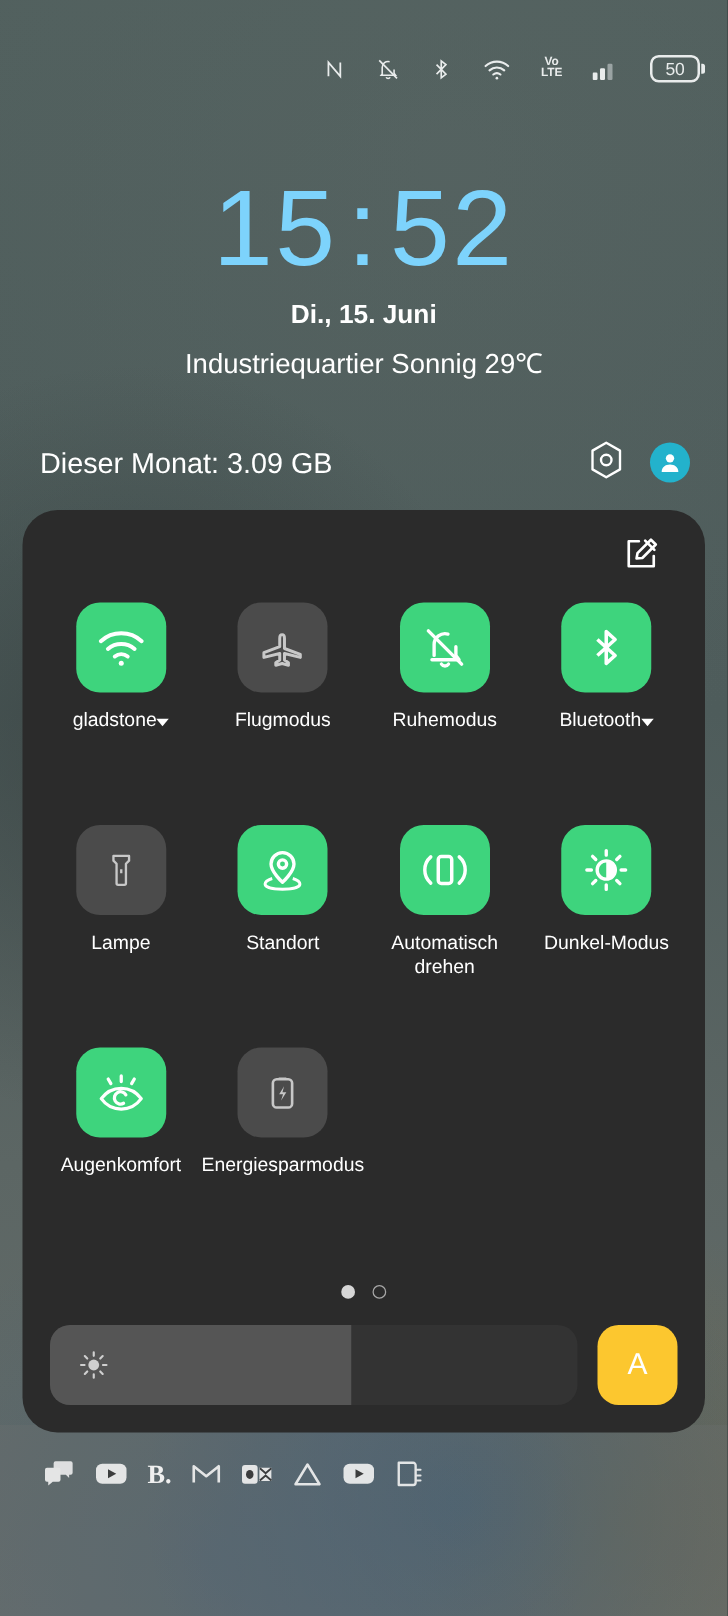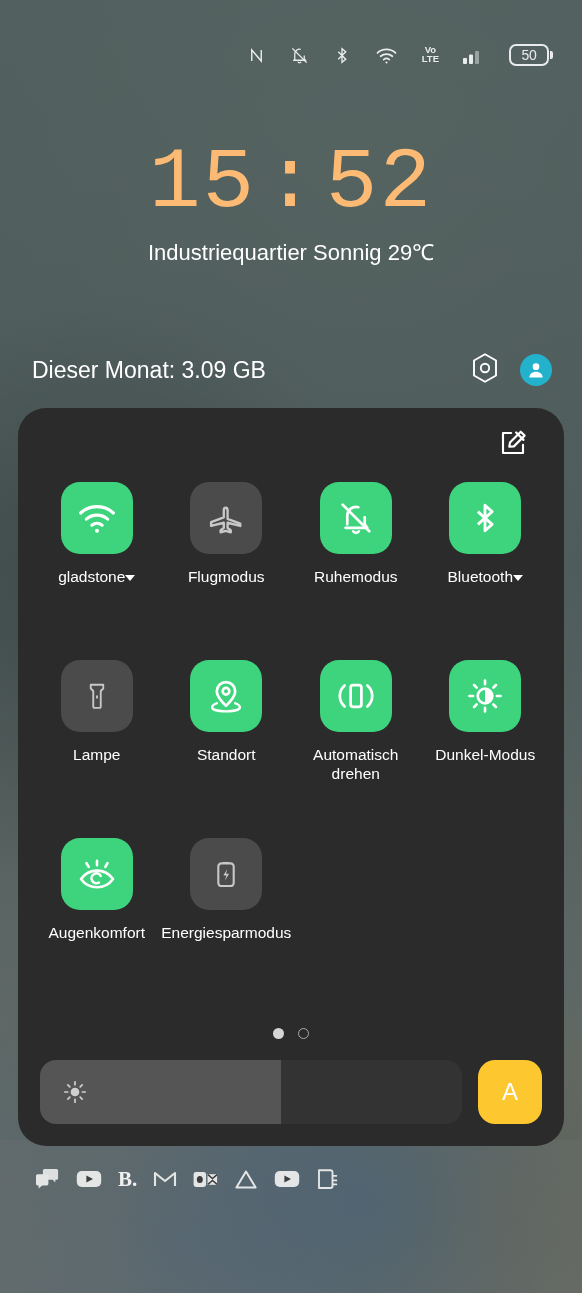--- a/index.html
+++ b/index.html
@@ -26,21 +26,21 @@
       linear-gradient(180deg, #51605e 0%, #4e5c5b 44%, #5c6664 72%, #646c6a 100%);
   }
   .wallpaper::after {
     content: "";
     position: absolute; left: 0; right: 0; top: 1140px; bottom: 0;
     background: rgba(108,114,112,0.30);
   }
 
   
   .statusbar {
-    position: absolute; top: 0; left: 0; right: 11px;
+    position: absolute; top: 0; left: 0; right: 0;
     height: 110px;
     display: flex; align-items: center; justify-content: flex-end;
     gap: 24px;
     padding-right: 18px;
     margin-left: 28px;
   }
   .sb-icon { display: flex; align-items: center; justify-content: center; }
   .battery {
     display: flex; align-items: center;
   }
@@ -54,23 +54,23 @@
     width: 3px; height: 8px; background: #e9ecec;
     border-radius: 0 2px 2px 0; margin-left: 1px;
   }
 
   
   .clockwrap {
     position: absolute; top: 140px; left: 0; right: 0;
     text-align: center;
   }
   .clock {
-    font-size: 86px; font-weight: 300; color: #fdba74;
+    font-size: 86px; font-weight: 300; color: #7dd3fc;
     letter-spacing: 2px; line-height: 1.0;
-    font-family: Liberation Mono, monospace;
+    font-family: Liberation Sans, sans-serif;
   }
   .clock .colon { margin: 0 8px; font-weight: 300; }
   .date {
     margin-top: 14px;
     font-size: 21px; font-weight: bold; color: #ffffff;
   }
   .weather {
     margin-top: 10px;
     font-size: 22px; color: #ffffff;
   }
@@ -233,20 +233,21 @@
   <span class="battery">
     <span class="battery-body">50</span>
     <span class="battery-cap"></span>
   </span>
 </div>
 
 <div class="clockwrap">
   <div class="clock">
     <span>15</span><span class="colon">:</span><span>52</span>
   </div>
+  <div class="date">Di., 15. Juni</div>
   <div class="weather">Industriequartier Sonnig 29℃</div>
 </div>
 
 <div class="datarow">
   <div class="data-usage">Dieser Monat: 3.09 GB</div>
   <div class="data-actions">
     <span>
       <svg width="30" height="32" viewBox="0 0 30 32" fill="none" stroke="#ffffff" stroke-width="1.9">
         <path d="M15 2.2l11 6.3v15l-11 6.3-11-6.3v-15z" stroke-linejoin="round"></path>
         <circle cx="15" cy="16" r="4.2"></circle>

